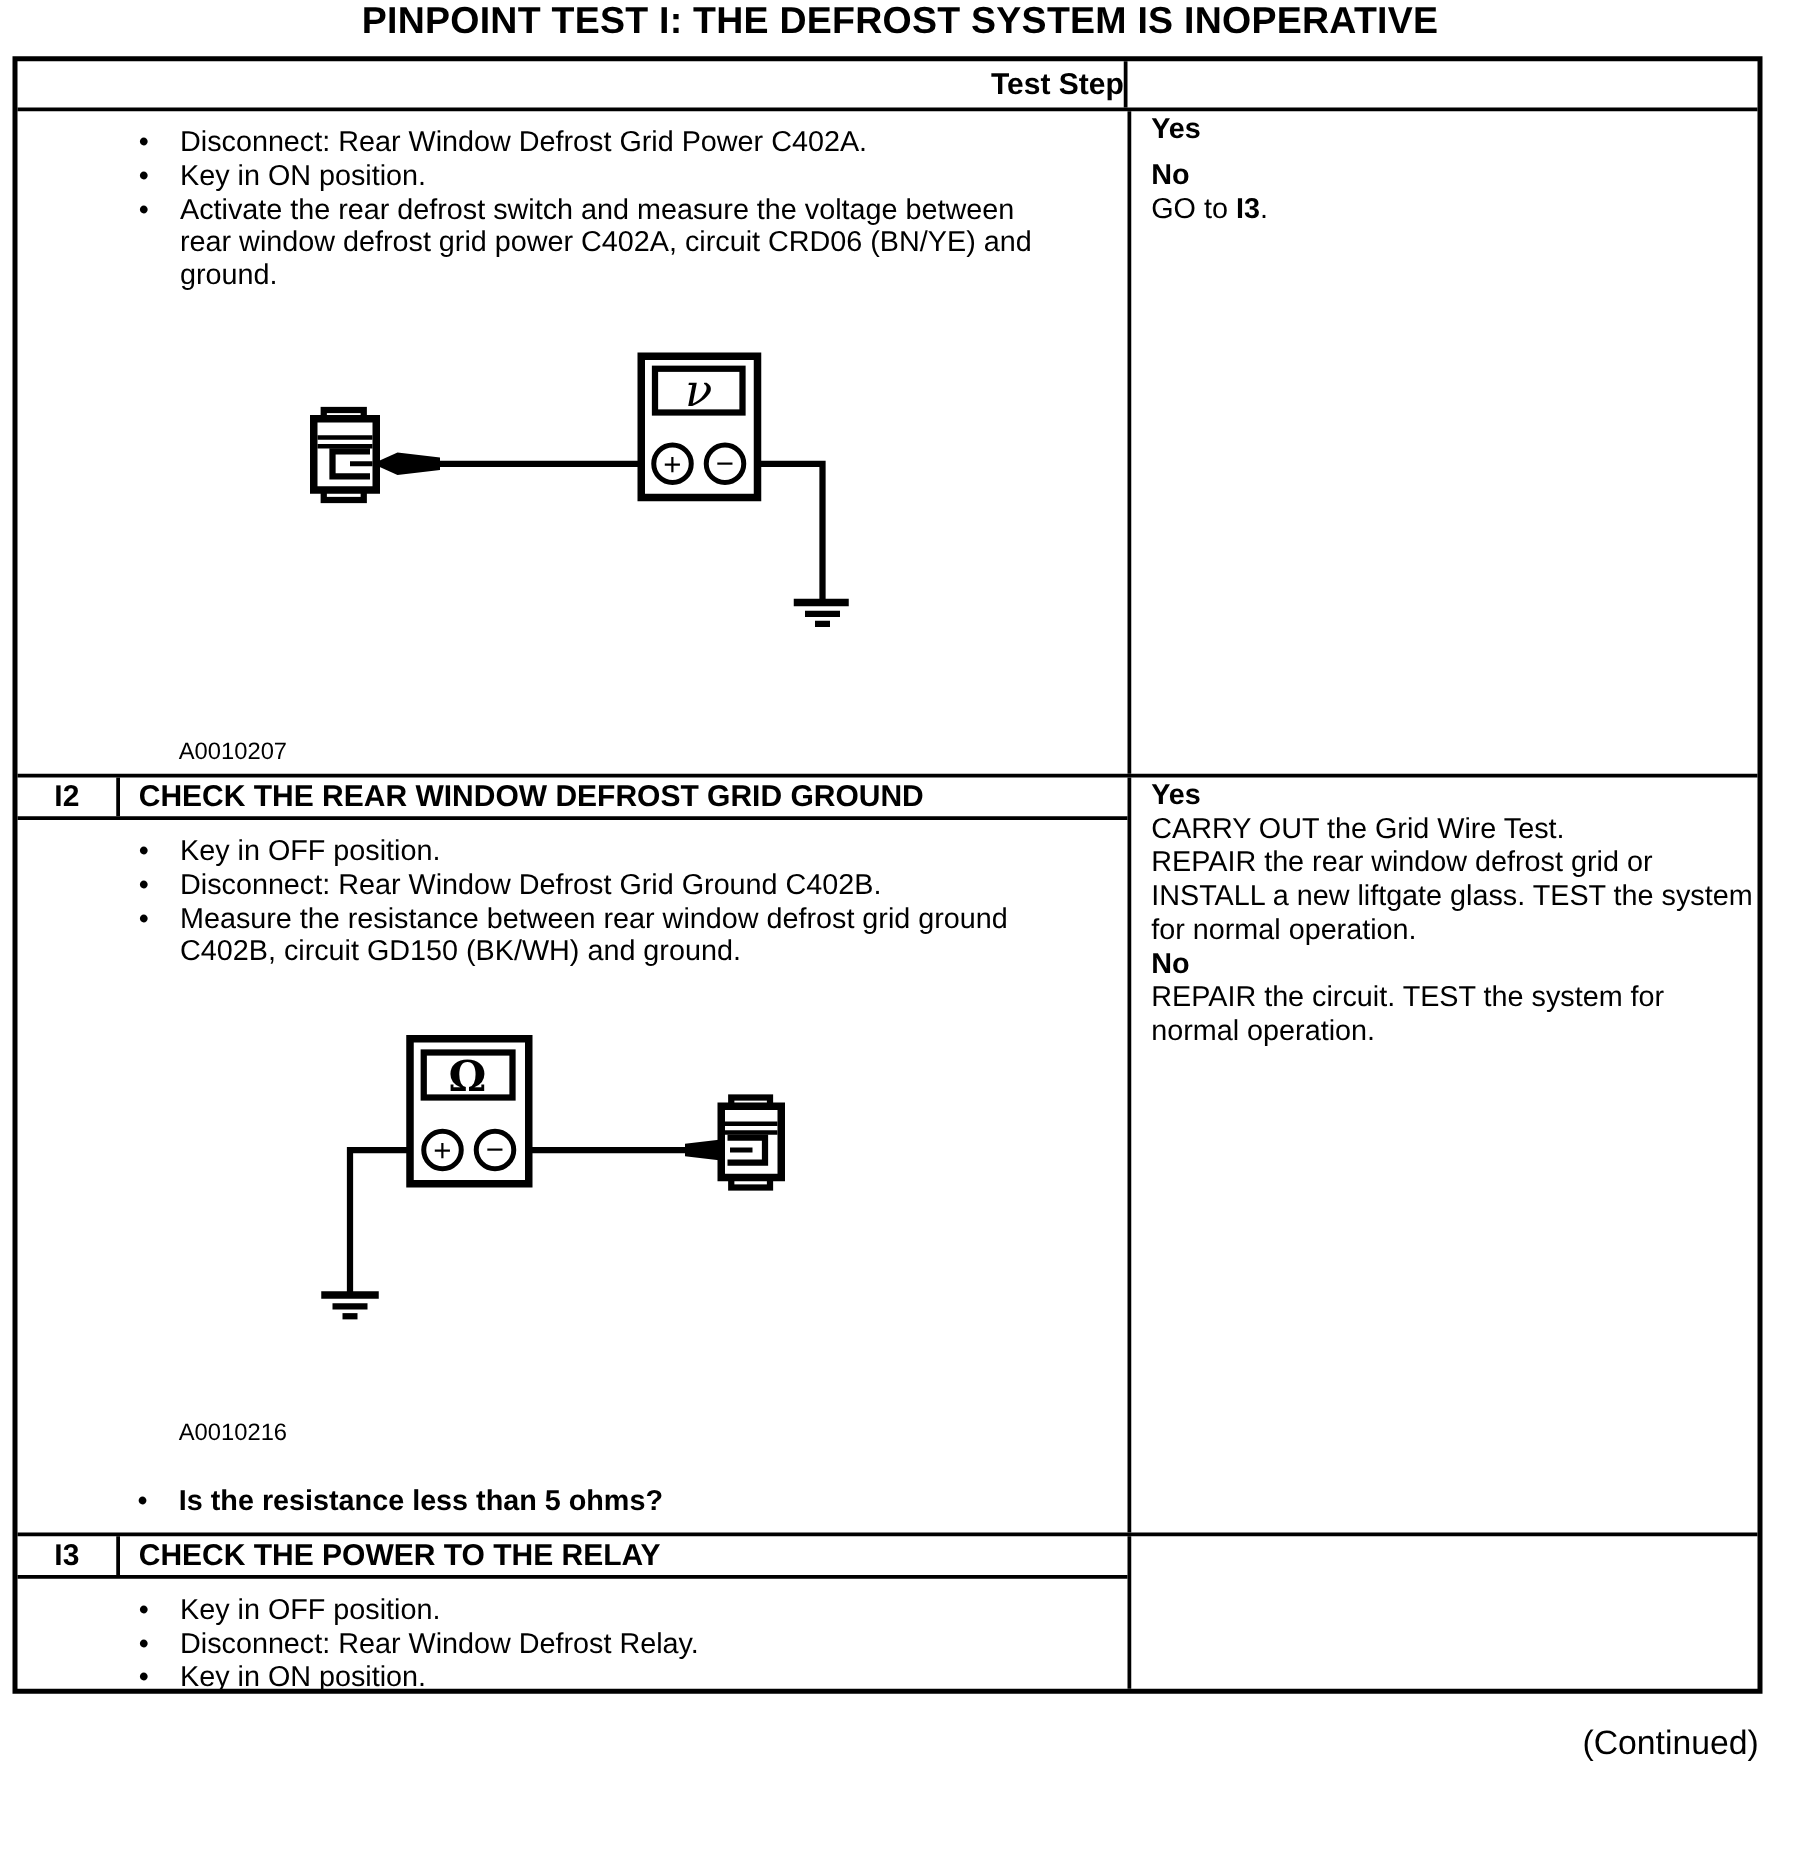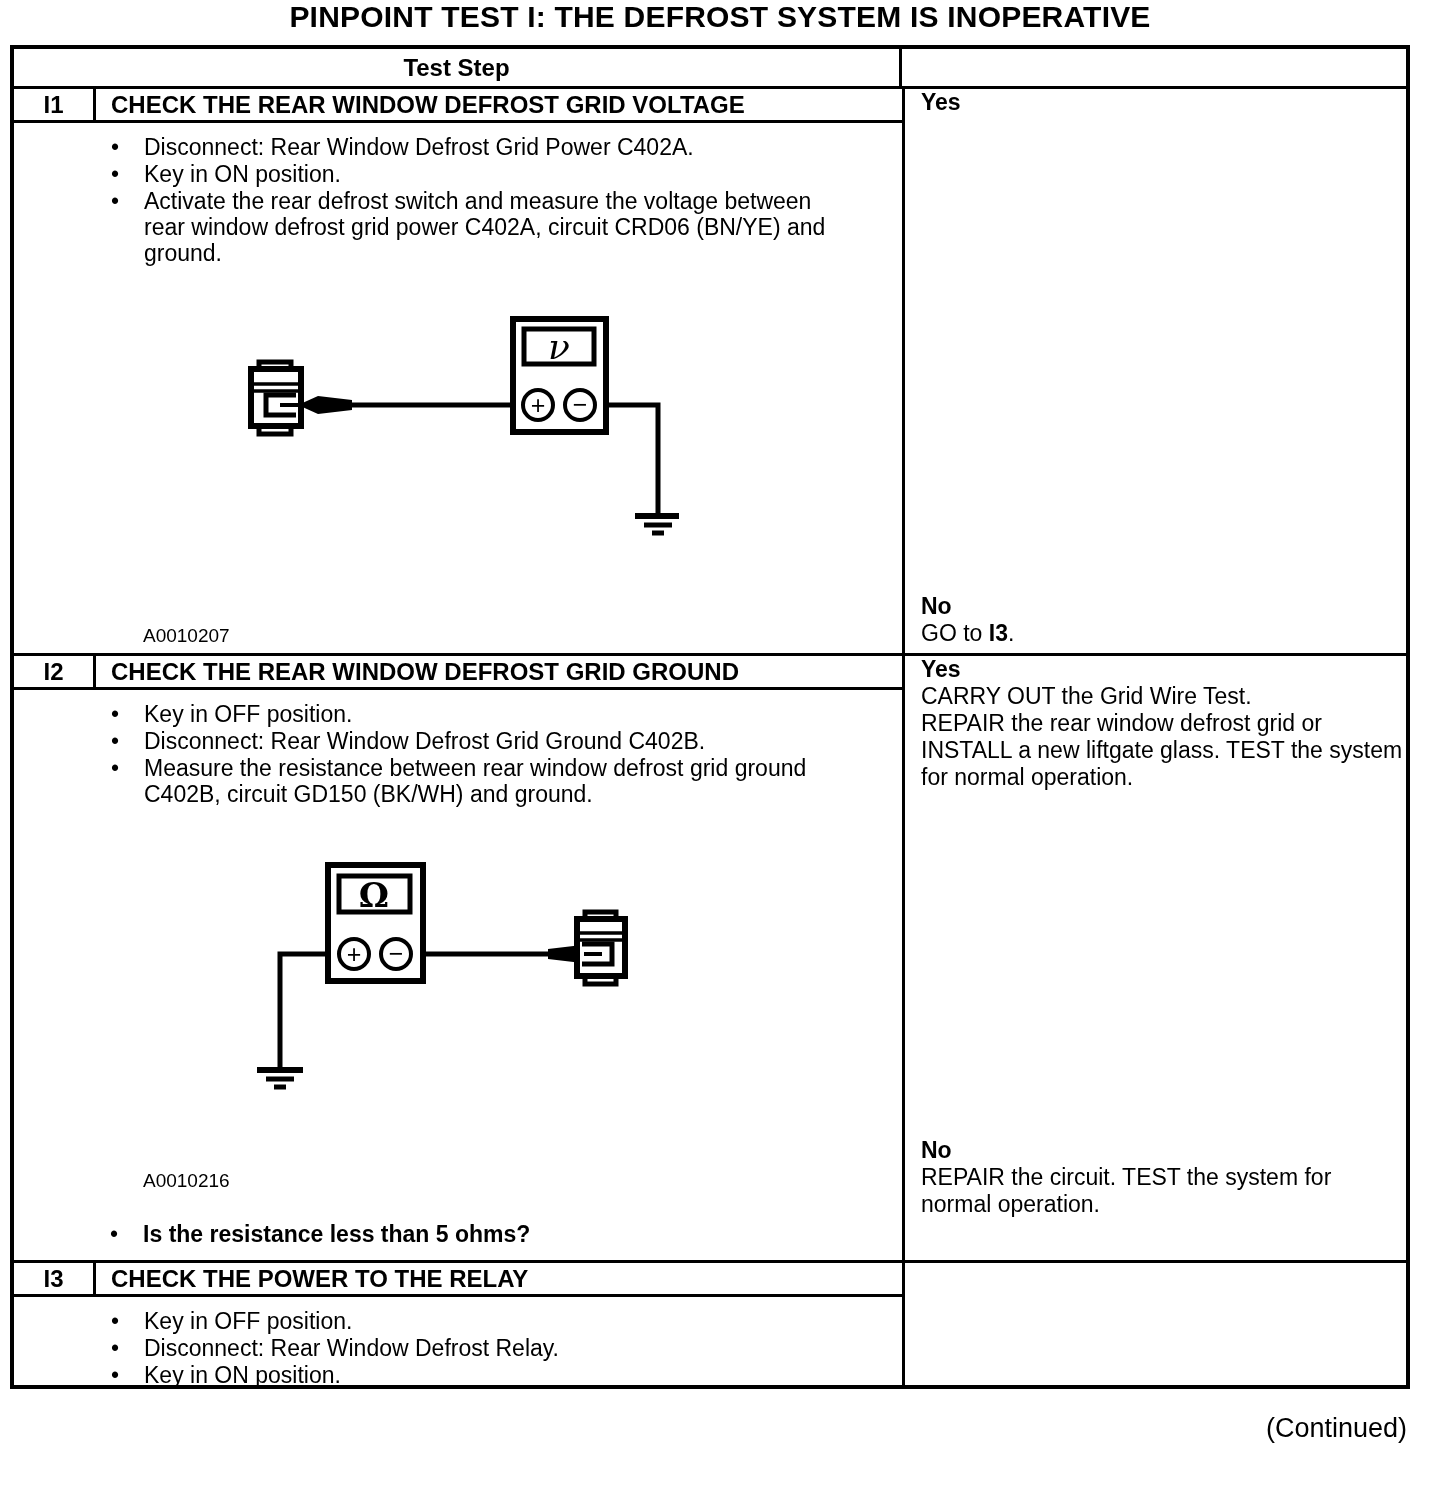--- a/index.html
+++ b/index.html
@@ -12,28 +12,28 @@
     height:35px; letter-spacing:0.2px;
   }
   .tbl {
     margin:10px 0 0 10px; width:1400px; box-sizing:border-box;
     border:4px solid #000;
   }
   .hdr-row { display:flex; border-bottom:3px solid #000; }
   .hdr-left, .hdr-right {
     font-weight:bold; font-size:24px; text-align:center; padding:5px 0 4px;
   }
-  .hdr-left { width:888px; border-right:3px solid #000; box-sizing:border-box; }
+  .hdr-left { width:888px; border-right:3px solid #000; box-sizing:border-box;text-align:right; }
   .hdr-right { flex:1; }
   .block { display:flex; }
   .block + .block { border-top:3px solid #000; }
   .block-left { width:891px; border-right:3px solid #000; box-sizing:border-box; }
   .block-right {
     width:501px; box-sizing:border-box; display:flex; flex-direction:column;
-    justify-content:space-between; padding:0 2px 6px 16px;
+    justify-content:flex-start; padding:0 2px 6px 16px;
     font-size:23px; line-height:27px;
   }
   .block-right.pb-lg { padding-bottom:42px; }
   .step-head {
     display:flex; border-bottom:3px solid #000;
     font-weight:bold; font-size:24px; height:31px;
   }
   .step-id {
     width:79px; border-right:3px solid #000; box-sizing:content-box;
     display:flex; align-items:center; justify-content:center;
@@ -64,24 +64,20 @@
 <div class="doc-title">PINPOINT TEST I: THE DEFROST SYSTEM IS INOPERATIVE</div>
 
 <div class="tbl">
 
   <div class="hdr-row">
     <div class="hdr-left">Test Step</div>
   </div>
 
   <div class="block">
     <div class="block-left">
-      <div class="step-head">
-        <div class="step-id">I1</div>
-        <div class="step-title">CHECK THE REAR WINDOW DEFROST GRID VOLTAGE</div>
-      </div>
       <div class="step-body" style="height:530px">
         <ul class="bullets">
           <li>Disconnect: Rear Window Defrost Grid Power C402A.</li>
           <li>Key in ON position.</li>
           <li>Activate the rear defrost switch and measure the voltage between rear window defrost grid power C402A, circuit CRD06 (BN/YE) and ground.</li>
         </ul>
 
         <svg class="fig" style="left:229px;top:191px" width="436" height="228" viewBox="243 326 436 228">
 
           <line class="wire" x1="350" y1="417" x2="524" y2="417" stroke-width="5"></line>

